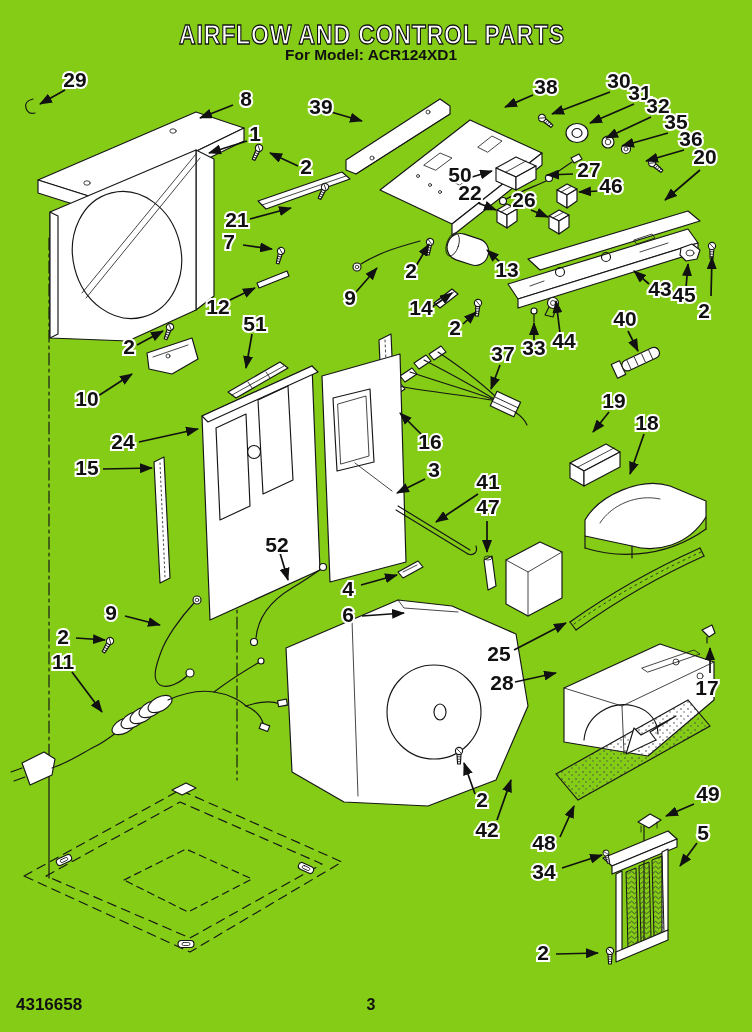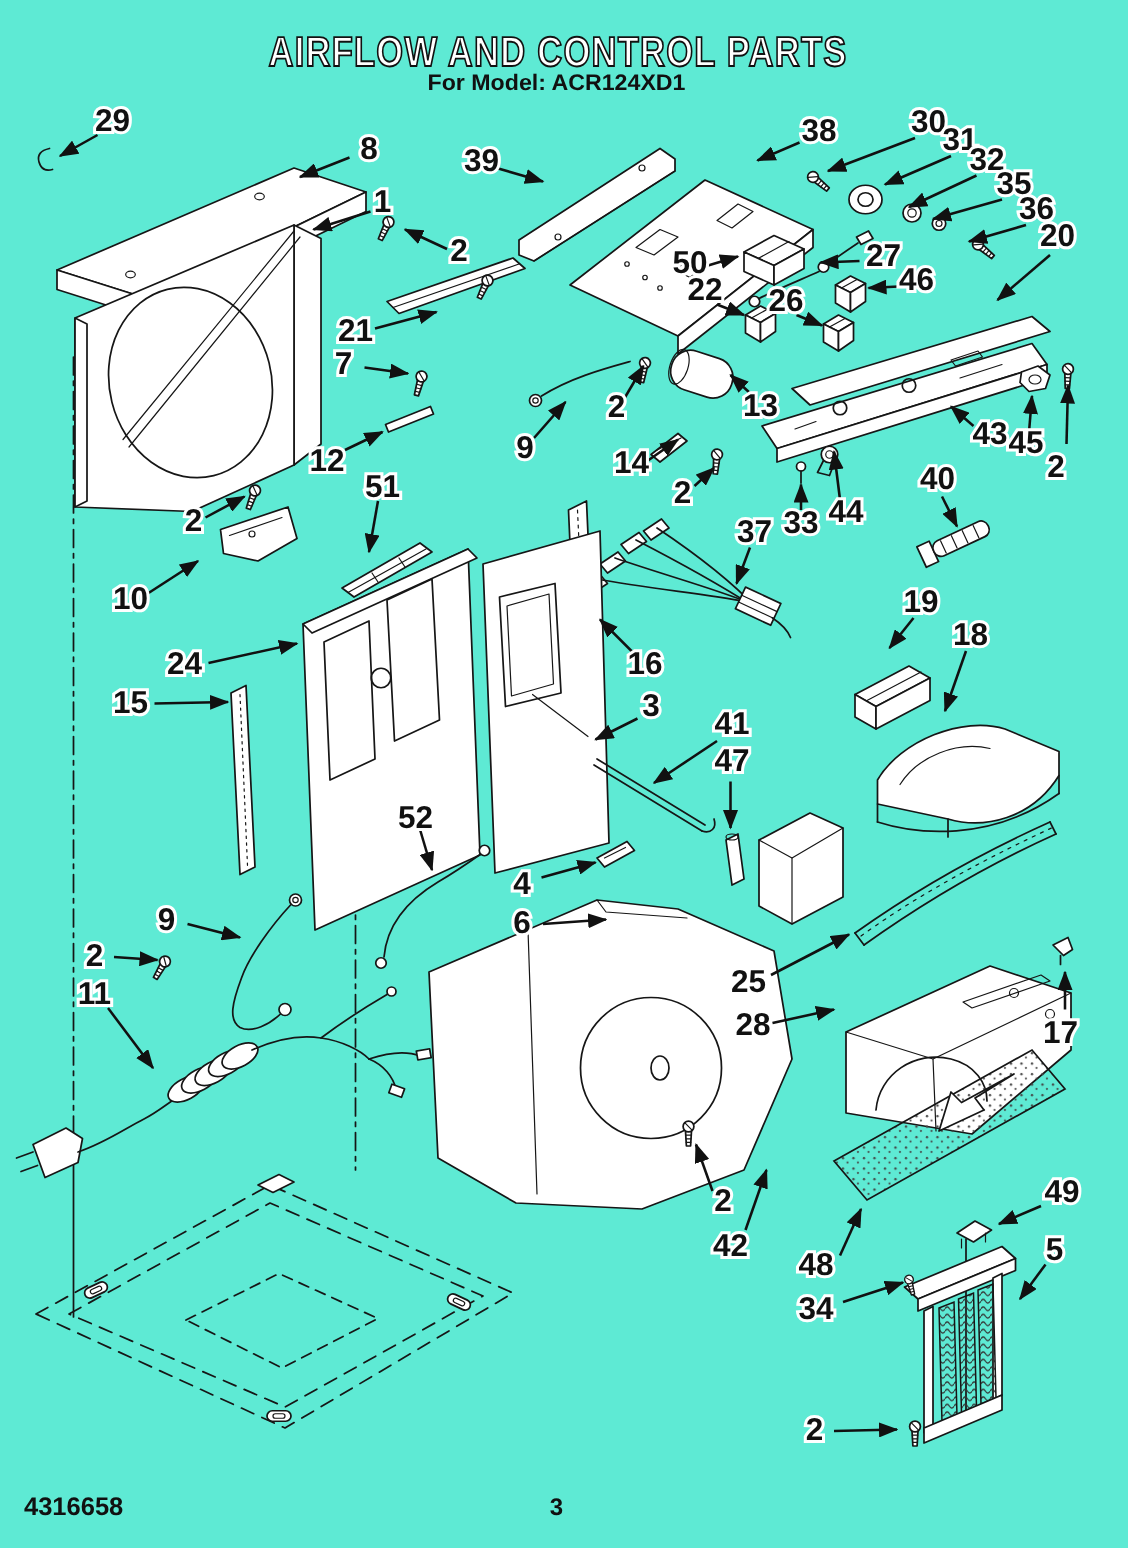--- a/index.html
+++ b/index.html
@@ -1,16 +1,16 @@
 <!DOCTYPE html>
 <html><head>
 <meta charset="utf-8">
 <style>
   html,body{margin:0;padding:0;background:#fff;}
-  .page{position:relative;width:752px;height:1032px;background:#5eead4;overflow:hidden;}
+  .page{position:relative;width:752px;height:1032px;background:#84cc16;overflow:hidden;}
   svg{display:block;}
   .d{fill:none;stroke:#161616;stroke-width:1.15;stroke-linejoin:round;stroke-linecap:round;}
   .df{fill:#ffffff;stroke:#161616;stroke-width:1.15;stroke-linejoin:round;stroke-linecap:round;}
   .thin{stroke-width:0.8;}
   .phantom{stroke-dasharray:12,4,3,4;}
   .dashed{stroke-dasharray:9,6;}
   .leader{stroke:#111;stroke-width:1.7;fill:none;}
   .callout{font:bold 21px "Liberation Sans",sans-serif;fill:#111;
            paint-order:stroke;stroke:#fff;stroke-width:4px;text-anchor:middle;}
   .title-main{font:bold 28px "Liberation Sans",sans-serif;fill:#fff;stroke:#111;

